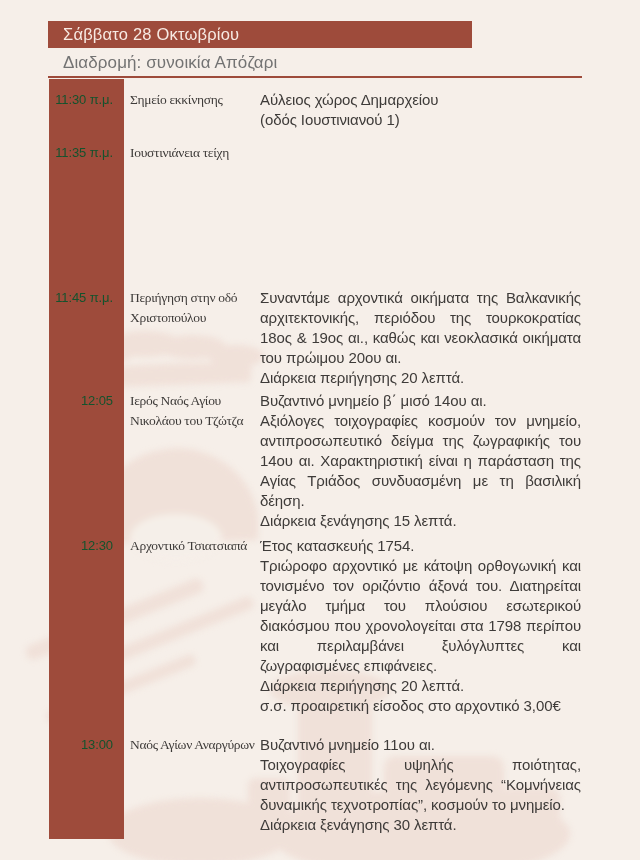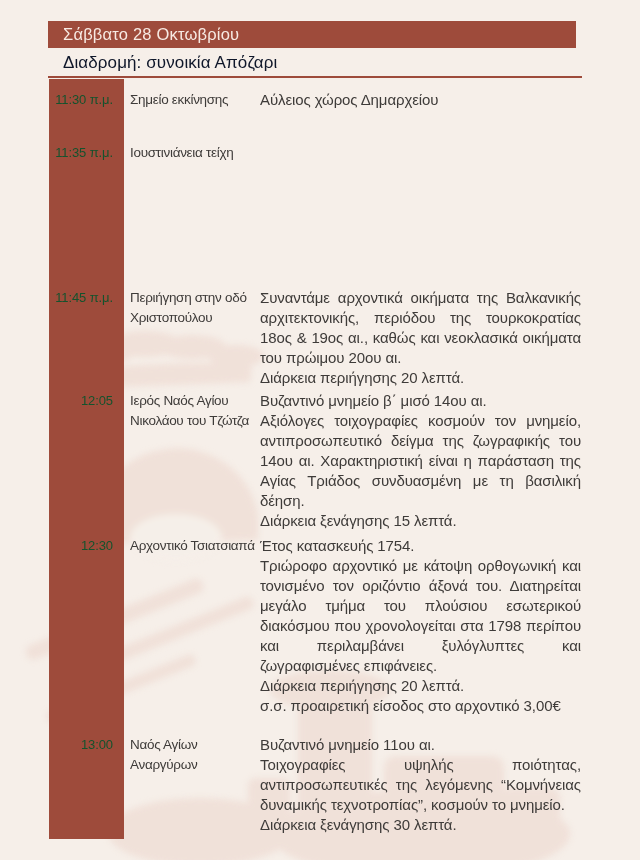--- a/index.html
+++ b/index.html
@@ -4,28 +4,28 @@
 <style>
   html,body{margin:0;padding:0;background:#e8e2dc;}
   .page{
     position:relative;width:640px;height:860px;margin:0 auto;
     background:#F6EFE9;overflow:hidden;
     font-family:"Liberation Sans","DejaVu Sans",sans-serif;
     color:#3E3B39;
   }
   .watermark{position:absolute;left:0;top:0;z-index:0;}
   .header-bar{
-    position:absolute;left:48px;top:21px;width:528px;height:27px;
+    position:absolute;left:48px;top:21px;width:424px;height:27px;
     background:#9E4B3B;z-index:2;box-sizing:border-box;padding-left:15px;
     display:flex;align-items:center;
   }
   .header-bar span{color:#F7EAE3;font-size:16.5px;letter-spacing:.2px;}
   .subheader{
     position:absolute;left:63px;top:53px;z-index:2;
-    font-size:17px;color:#0f172a;letter-spacing:.1px;
+    font-size:17px;color:#737373;letter-spacing:.1px;
   }
   .rule{
     position:absolute;left:48px;top:76px;width:534px;height:2px;
     background:#9E4B3B;z-index:2;
   }
   .stripe{
     position:absolute;left:49px;top:79px;width:75px;height:760px;
     background:#9E4B3B;z-index:1;
   }
   .rows{position:absolute;left:49px;top:0;width:532px;height:860px;z-index:2;}
@@ -39,21 +39,21 @@
   .row:nth-child(3){top:288px;}
   .row:nth-child(4){top:391px;}
   .row:nth-child(5){top:536px;}
   .row:nth-child(6){top:735px;}
   .time{
     text-align:right;box-sizing:border-box;padding-right:11px;
     color:#14532d;font-size:13px;letter-spacing:-.1px;white-space:nowrap;
   }
   .title{
     box-sizing:border-box;padding-left:6px;padding-right:4px;
-    font-size:13.5px;letter-spacing:-.3px;
+    font-size:13.5px;letter-spacing:-.3px;font-family:Liberation Serif, serif;
   }
   .desc p{
     margin:0;text-align:justify;letter-spacing:-.1px;
   }
 </style>
 </head>
 <body>
 
 <div class="page">
 
@@ -99,20 +99,21 @@
   <div class="rule"></div>
 
   <div class="stripe"></div>
 
   <div class="rows" id="rows">
       <div class="row">
     <div class="time">11:30 π.μ.</div>
     <div class="title">Σημείο εκκίνησης</div>
     <div class="desc">
           <p>Αύλειος χώρος Δημαρχείου</p>
+          <p>(οδός Ιουστινιανού 1)</p>
         </div>
   </div>
       <div class="row">
     <div class="time">11:35 π.μ.</div>
     <div class="title">Ιουστινιάνεια τείχη</div>
   </div>
       <div class="row">
     <div class="time">11:45 π.μ.</div>
     <div class="title">Περιήγηση στην οδό Χριστοπούλου</div>
     <div class="desc">

